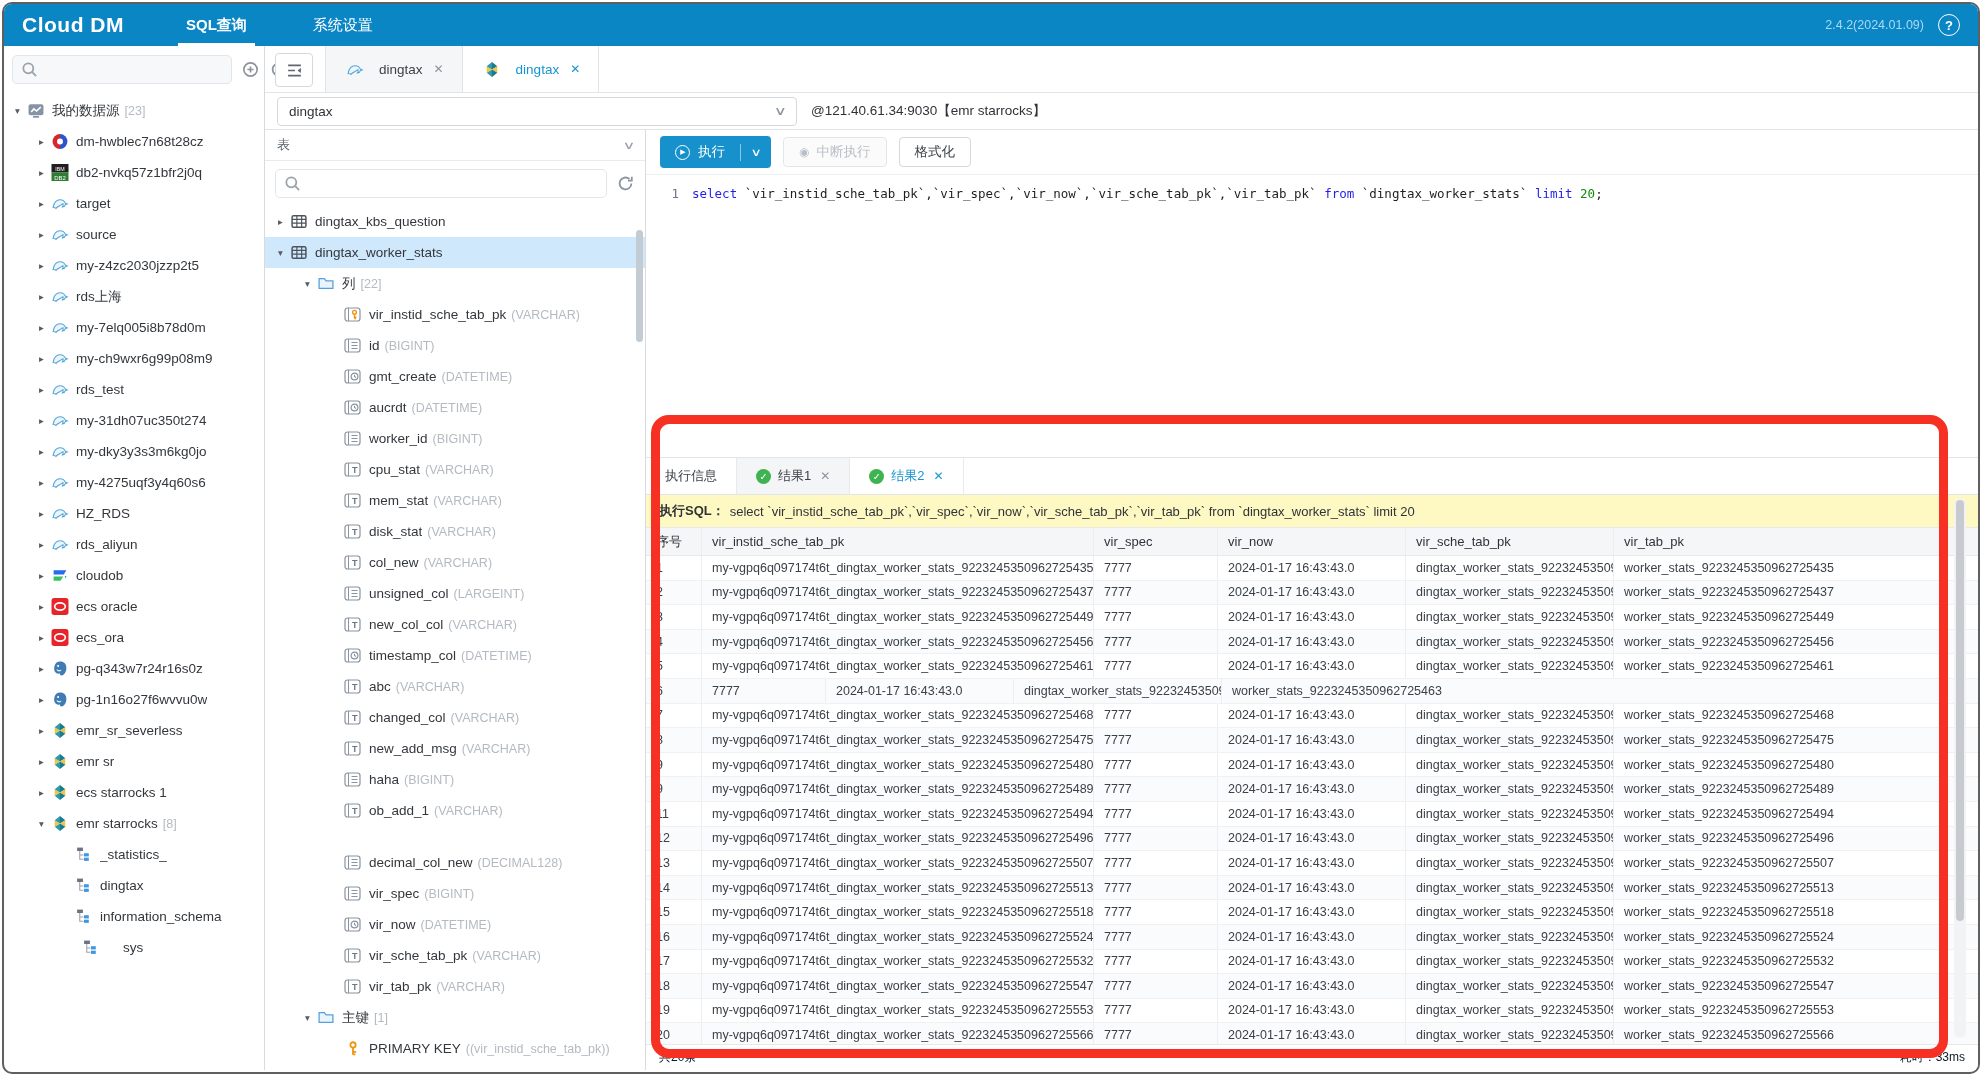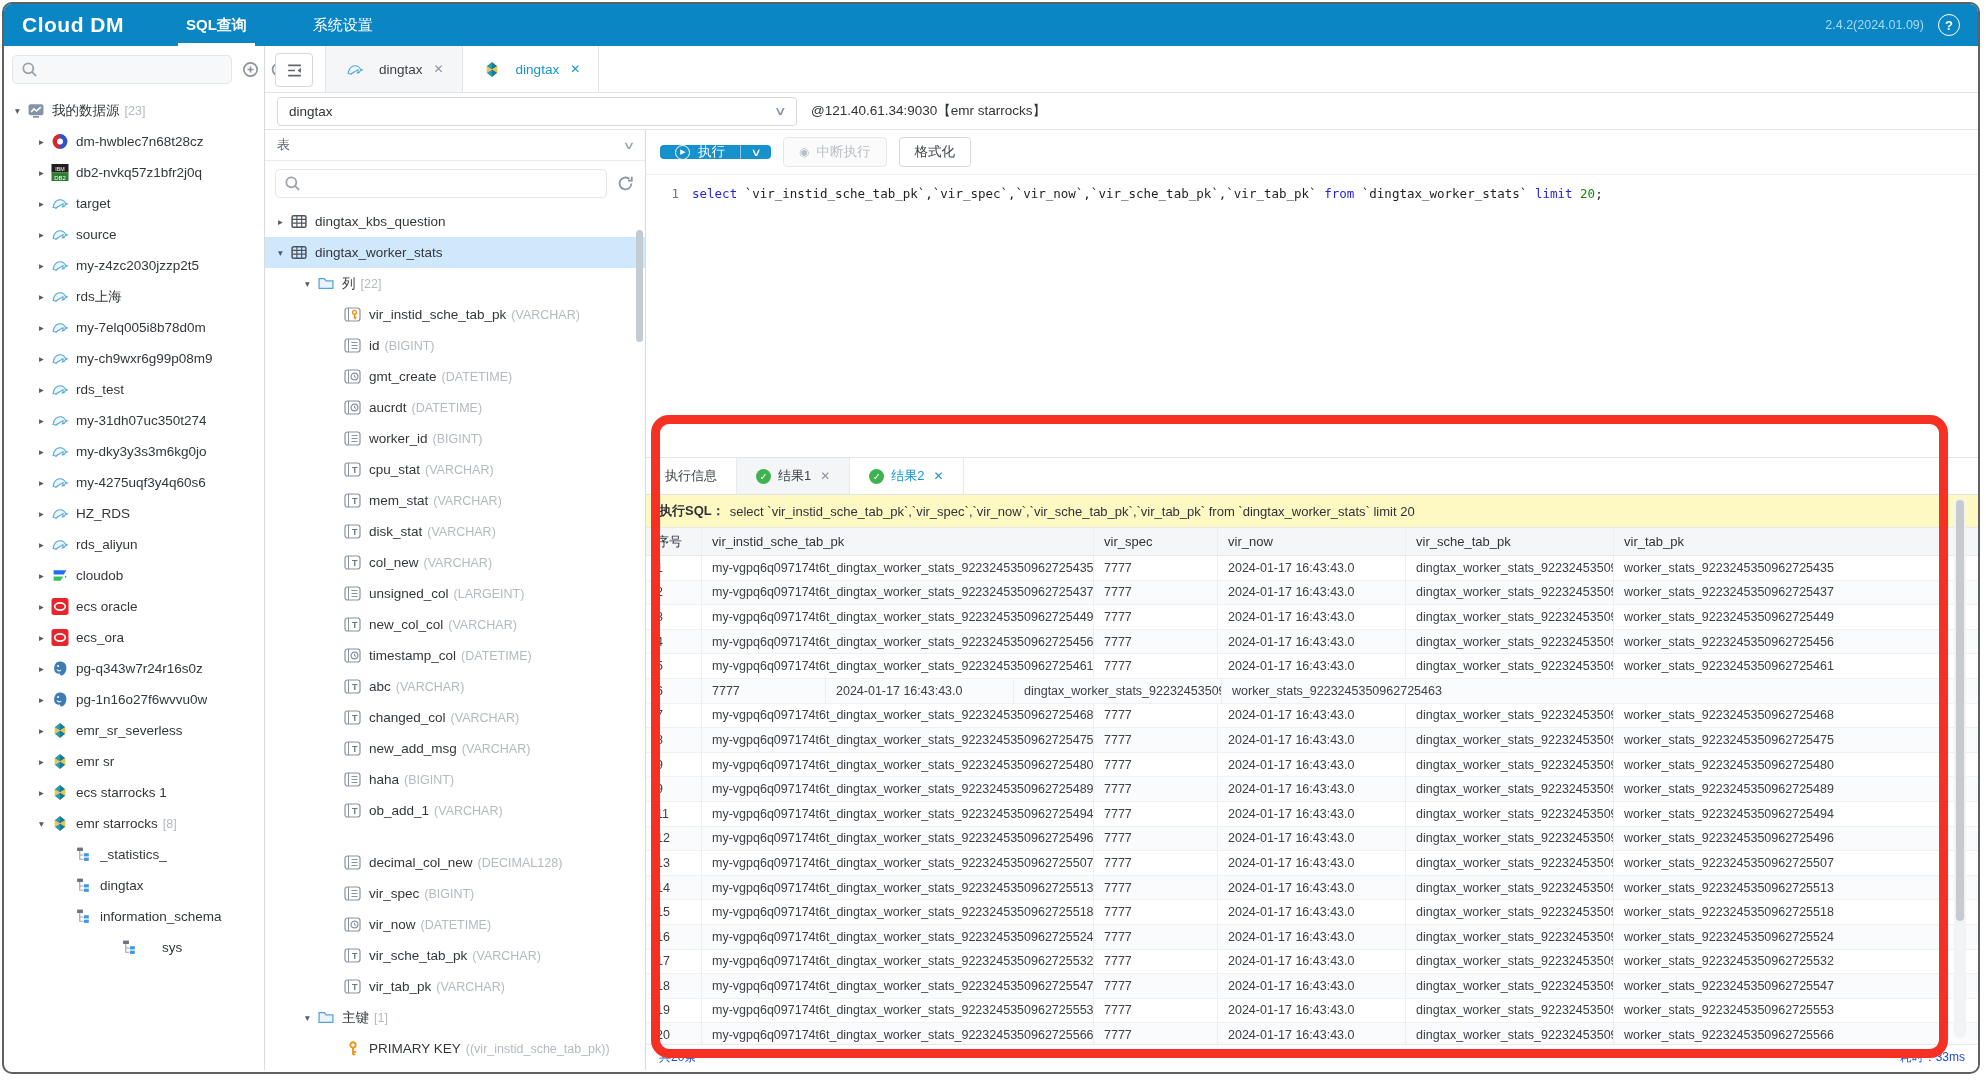--- a/index.html
+++ b/index.html
@@ -56,21 +56,21 @@
   .mid{width:380px;border-right:1px solid #d7dbdf;display:flex;flex-direction:column;flex:none;position:relative;}
   .sec-row{height:30px;display:flex;align-items:center;padding:0 12px;color:#5f666e;font-size:13px;border-bottom:1px solid #e8eaed;flex:none;}
   .sec-caret{margin-left:auto;color:#9aa2ac;font-size:11px;transform:scaleX(1.6);}
   .mid-search-row{display:flex;align-items:center;gap:9px;padding:8px 10px;flex:none;}
   .mid-tree{flex:1;overflow:hidden;}
   .mid-scroll{position:absolute;right:2px;top:100px;width:7px;height:112px;background:#c3cbd3;border-radius:4px;}
 
   
   .editorcol{flex:1;display:flex;flex-direction:column;min-width:0;position:relative;}
   .toolbar{height:44px;display:flex;align-items:center;gap:12px;padding:0 14px;border-bottom:1px solid #edeef1;flex:none;}
-  .run-btn{height:14px;background:#1791cc;color:#fff;border-radius:4px;display:flex;align-items:center;font-size:13.5px;overflow:hidden;}
+  .run-btn{height:32px;background:#1791cc;color:#fff;border-radius:4px;display:flex;align-items:center;font-size:13.5px;overflow:hidden;}
   .run-main{display:flex;align-items:center;gap:8px;padding:0 15px;height:100%;}
   .play-circle{width:15px;height:15px;border:1.3px solid #fff;border-radius:50%;display:flex;align-items:center;justify-content:center;font-size:7px;padding-left:1px;box-sizing:border-box;}
   .run-divider{width:1px;height:17px;background:rgba(255,255,255,.5);}
   .run-caret{padding:0 11px;font-size:11px;transform:scaleX(1.4);}
   .btn{height:30px;border:1px solid #d5d9dd;border-radius:4px;background:#fff;display:flex;align-items:center;gap:7px;padding:0 15px;font-size:13.5px;color:#3c4248;box-sizing:border-box;}
   .btn.disabled{color:#b9bfc6;background:#fbfbfc;border-color:#e4e7ea;}
   .dot-circle{font-size:12px;line-height:1;}
 
   .editor{height:271px;display:flex;padding-top:11px;font-family:"DejaVu Sans Mono",monospace;font-size:12.5px;flex:none;}
   .gutter{width:46px;text-align:right;padding-right:13px;color:#68778a;flex:none;box-sizing:border-box;}
@@ -90,21 +90,21 @@
   .rtab.active .rclose{color:#1694d2;}
   .exec-row{height:32px;background:#fef9c3;border-bottom:1px solid #e7e9eb;display:flex;align-items:center;padding:0 13px;font-size:13px;color:#2f3338;gap:5px;flex:none;white-space:nowrap;overflow:hidden;}
   .exec-label{font-weight:bold;flex:none;}
   .rhead{display:flex;height:27px;background:#f5f6f8;border-bottom:1px solid #e7e9eb;flex:none;font-size:13px;color:#30343a;}
   .rbody{flex:1;overflow:hidden;}
   .rrow{display:flex;height:24.6px;border-bottom:1px solid #f0f1f3;font-size:12.5px;color:#3c4148;box-sizing:border-box;}
   .rrow.even{background:#fafbfc;}
   .rcell{padding:0 10px;display:flex;align-items:center;border-right:1px solid #eceef1;overflow:hidden;white-space:nowrap;box-sizing:border-box;flex:none;}
   .c0{width:56px;}.c1{width:392px;}.c2{width:124px;}.c3{width:188px;}.c4{width:208px;}
   .c5{flex:1;min-width:0;border-right:0;}
-  .rfooter{height:25px;border-top:1px solid #e7e9eb;display:flex;align-items:center;padding:0 13px;font-size:12px;color:#1d4ed8;flex:none;}
+  .rfooter{height:25px;border-top:1px solid #e7e9eb;display:flex;align-items:center;padding:0 13px;font-size:12px;color:#0f172a;flex:none;}
   .rfooter .right{margin-left:auto;}
   .vscroll{position:absolute;right:12px;top:40px;width:12px;height:540px;background:#f2f3f4;border-radius:6px;}
   .vscroll .thumb{margin:2px;height:78%;background:#c7cbd0;border-radius:5px;}
 
   
   .red-annotation{position:absolute;left:647px;top:411px;width:1297px;height:643px;border:9px solid #f63022;border-radius:18px;z-index:40;pointer-events:none;box-sizing:border-box;}
 </style>
 </head>
 <body>
 
@@ -431,21 +431,21 @@
             <span class="icn">
               <svg viewBox="0 0 16 16">
                 <rect x="1.5" y="1.5" width="5.5" height="3.2" fill="#6b7480"></rect>
                 <path d="M4 4.7 V12.5 H7.5 M4 8.5 H7.5" stroke="#9aa2ab" stroke-width="1" fill="none"></path>
                 <rect x="8" y="6.8" width="4.5" height="3" fill="#3e97e0"></rect>
                 <rect x="8" y="11" width="4.5" height="3" fill="#3e97e0"></rect>
               </svg>
             </span>
             <span class="lbl">information_schema</span>
           </div>
-          <div class="trow" style="padding-left: 84px; gap: 16px;">
+          <div class="trow" style="padding-left: 45px; gap: 16px;">
             <span class="arr"></span>
             <span class="icn">
               <svg viewBox="0 0 16 16">
                 <rect x="1.5" y="1.5" width="5.5" height="3.2" fill="#6b7480"></rect>
                 <path d="M4 4.7 V12.5 H7.5 M4 8.5 H7.5" stroke="#9aa2ab" stroke-width="1" fill="none"></path>
                 <rect x="8" y="6.8" width="4.5" height="3" fill="#3e97e0"></rect>
                 <rect x="8" y="11" width="4.5" height="3" fill="#3e97e0"></rect>
               </svg>
             </span>
             <span class="lbl">sys</span>

